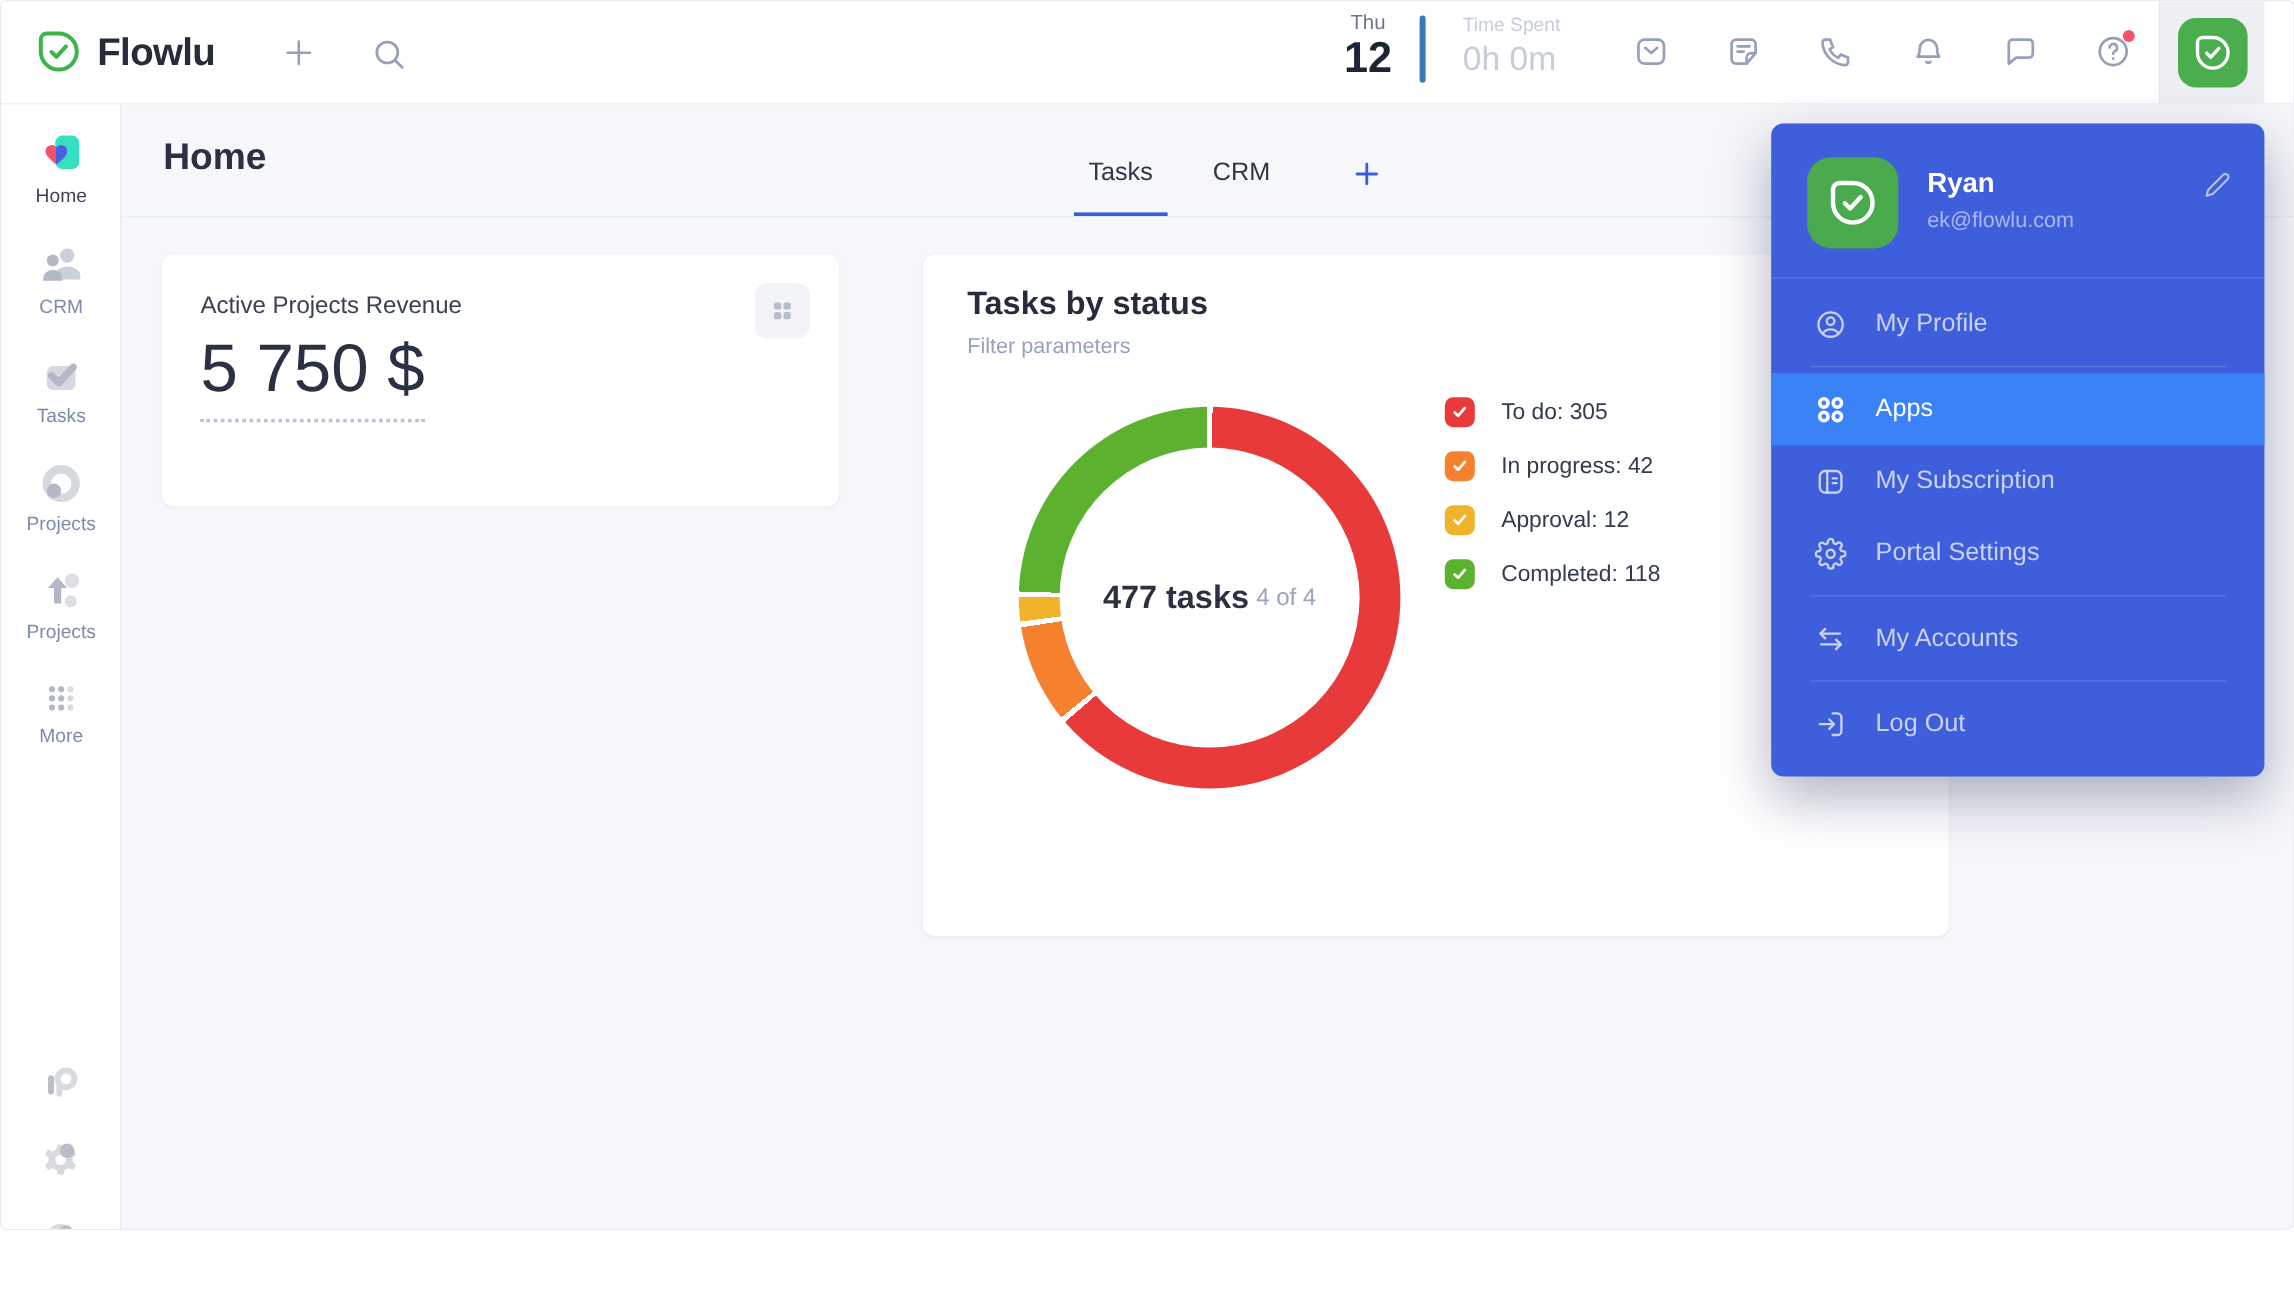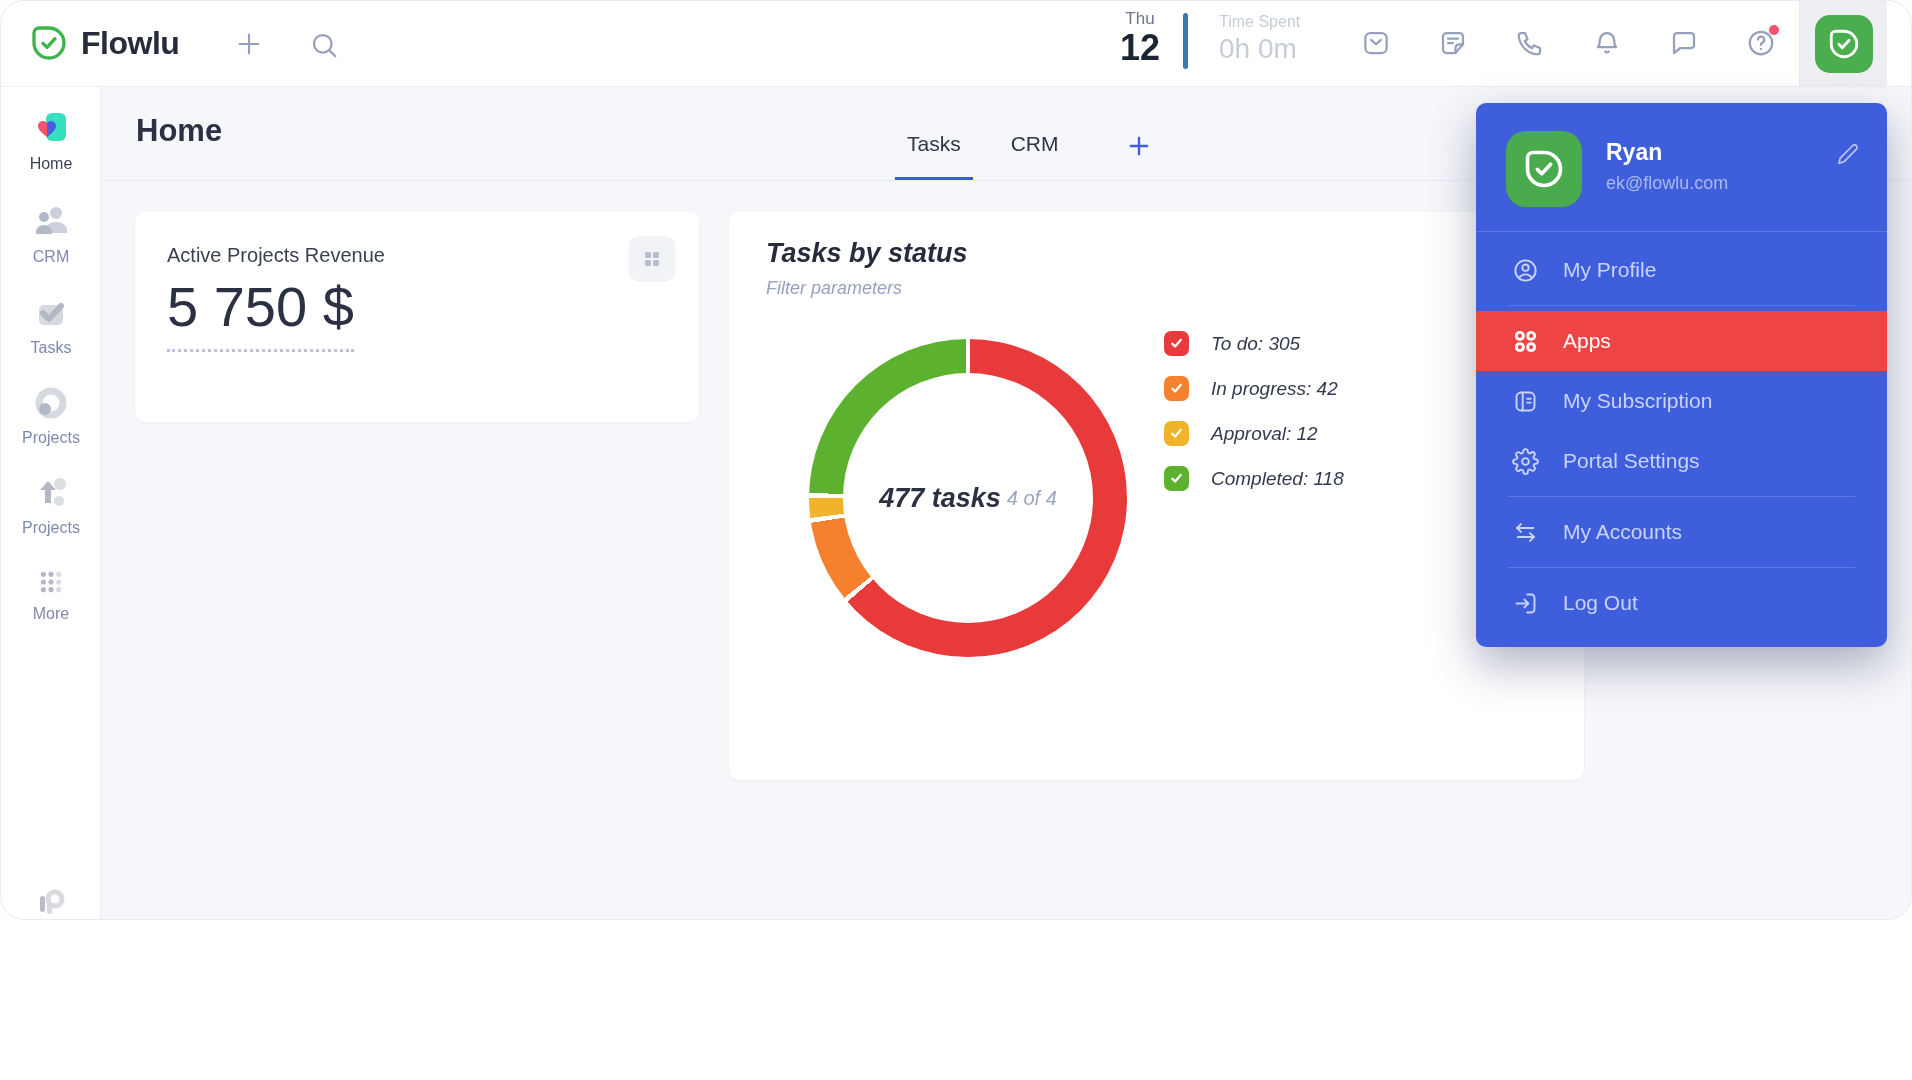--- a/index.html
+++ b/index.html
@@ -1,19 +1,19 @@
 <!DOCTYPE html>
 <html><head>
 <meta charset="utf-8">
 <style>
   * { margin:0; padding:0; box-sizing:border-box; }
   html,body { background:#fff; font-family:"Liberation Sans", sans-serif; }
   .screen {
-    position:relative; width:1912px; height:920px; background:#f6f7fa;
-    border-radius:24px; overflow:hidden; border:1px solid #e9ebf1;
+    position:relative; width:1912px; height:1025px; background:#f6f7fa;
+    border-radius:6px; overflow:hidden; border:1px solid #e9ebf1;
   }
 
   
   .topbar { position:absolute; left:0; top:0; width:1912px; height:86px;
             background:#fff; border-bottom:1px solid #ecedf3; z-index:30; }
   .brand { position:absolute; left:28px; top:22px; display:flex; align-items:center; gap:12px; cursor:pointer; }
   .brand svg { width:40px; height:40px; color:#3cb44a; }
   .brand-name { font-size:32px; font-weight:600; color:#272c3a; letter-spacing:-0.5px; }
   .tb-icon { color:#96a0ba; display:flex; align-items:center; justify-content:center; }
   .tb-icon svg { width:30px; height:30px; }
@@ -66,21 +66,21 @@
           box-shadow:0 1px 3px rgba(45,55,90,0.06); }
   .revenue-card { left:134px; top:211px; width:564px; height:210px; }
   .revenue-title { position:absolute; left:32px; top:32px; font-size:20px; color:#3a4152; }
   .revenue-value { position:absolute; left:32px; top:62px; font-size:56px; color:#2b3142;
                    border-bottom:3px dotted #bcc3d6; padding-bottom:10px; cursor:pointer;text-align:center; }
   .widget-handle { position:absolute; right:24px; top:24px; width:46px; height:46px;
                    border-radius:10px; background:#f1f3f7; display:flex; align-items:center;
                    justify-content:center; cursor:grab; color:#b6bdcd; }
   .widget-handle svg { width:20px; height:20px; }
 
-  .tasks-card { left:728px; top:211px; width:855px; height:568px;font-style:italic; }
+  .tasks-card { left:768px; top:211px; width:855px; height:568px; }
   .tasks-title { position:absolute; left:37px; top:26px; font-size:27px; font-weight:600; color:#262c3b; }
   .tasks-subtitle { position:absolute; left:37px; top:66px; font-size:18px; color:#97a1c0; cursor:pointer; }
 
   .donut { position:absolute; left:80px; top:127px; width:318px; height:318px;
            border-radius:50%; cursor:pointer; }
   .donut::after { content:""; position:absolute; inset:34px; border-radius:50%; background:#fff; }
   .donut-center { position:absolute; inset:0; display:flex; flex-direction:row;
                   align-items:center; justify-content:center; z-index:2; gap:6px; }
   .donut-total { font-size:27px; font-weight:600; color:#2b3142; }
   .donut-sub { font-size:20px; color:#9aa4be; }
@@ -103,21 +103,21 @@
   .um-name { position:absolute; left:130px; top:36px; font-size:23px; font-weight:700; color:#fff; }
   .um-email { position:absolute; left:130px; top:70px; font-size:18px; color:rgba(255,255,255,0.55); }
   .um-edit { position:absolute; right:28px; top:40px; color:rgba(255,255,255,0.65); cursor:pointer; }
   .um-edit svg { width:22px; height:22px; }
   .um-list { padding-top:8px; }
   .menu-item { height:60px; display:flex; align-items:center; padding-left:36px; gap:24px;
                cursor:pointer; color:#c9d3f7; }
   .menu-item .mi-icon { width:27px; height:27px; display:flex; }
   .menu-item .mi-icon svg { width:27px; height:27px; }
   .menu-label { font-size:21px; }
-  .menu-item.active { background:#ef4444; color:#fff; }
+  .menu-item.active { background:#3b82f6; color:#fff; }
   .menu-divider { height:1px; background:rgba(255,255,255,0.16); margin:5px 32px; }
 </style>
 </head>
 <body>
 
 <div class="screen">
 
   <header class="topbar">
     <div class="brand">
       <svg viewBox="0 0 24 24" fill="none" stroke="currentColor" stroke-width="2" stroke-linecap="round" stroke-linejoin="round">

